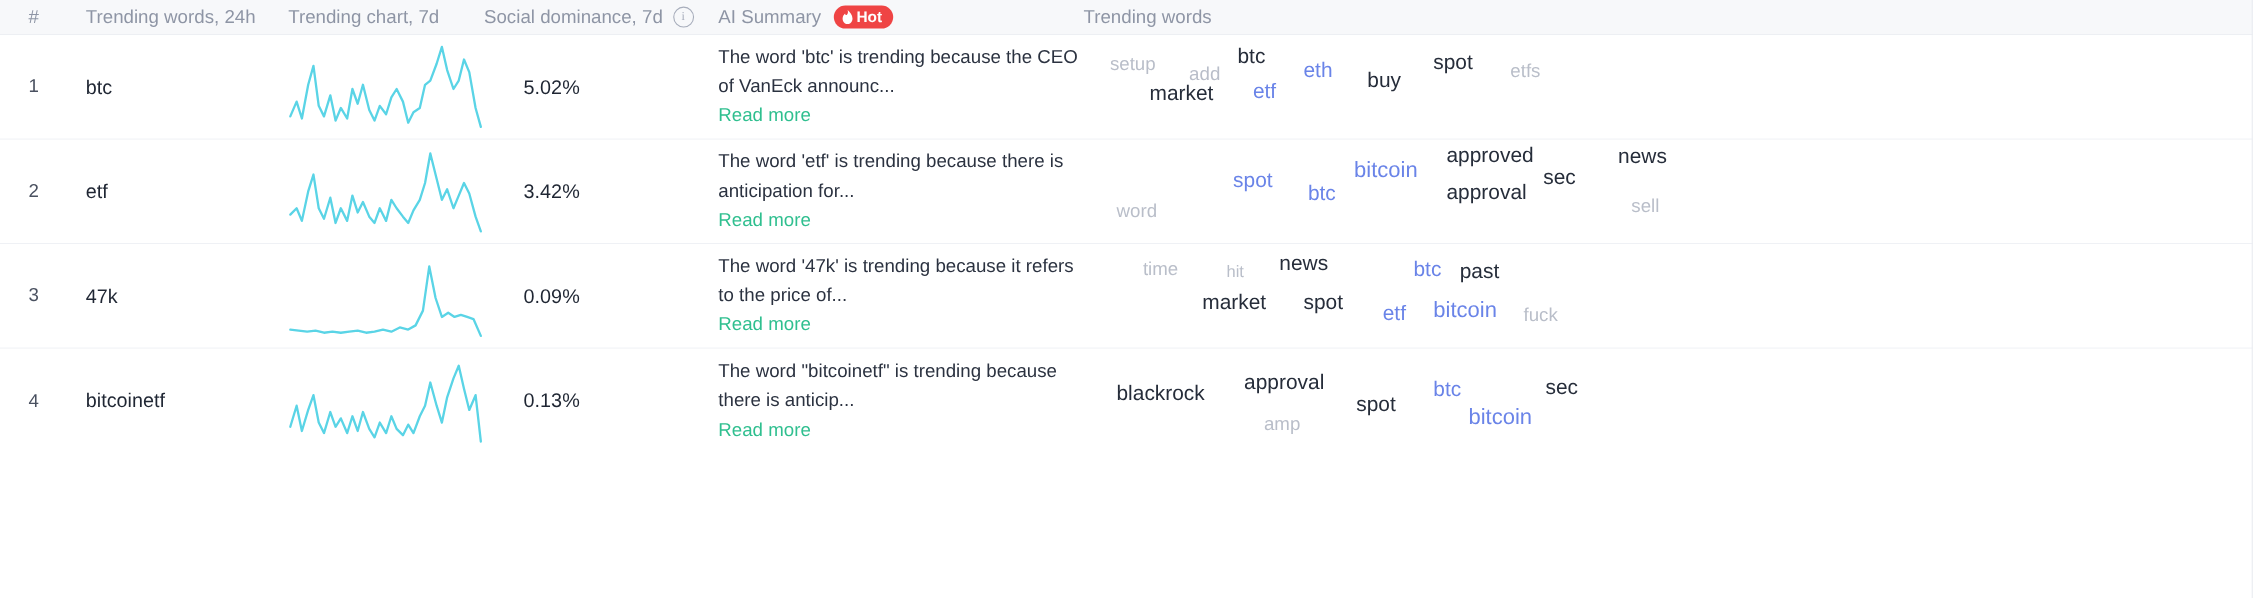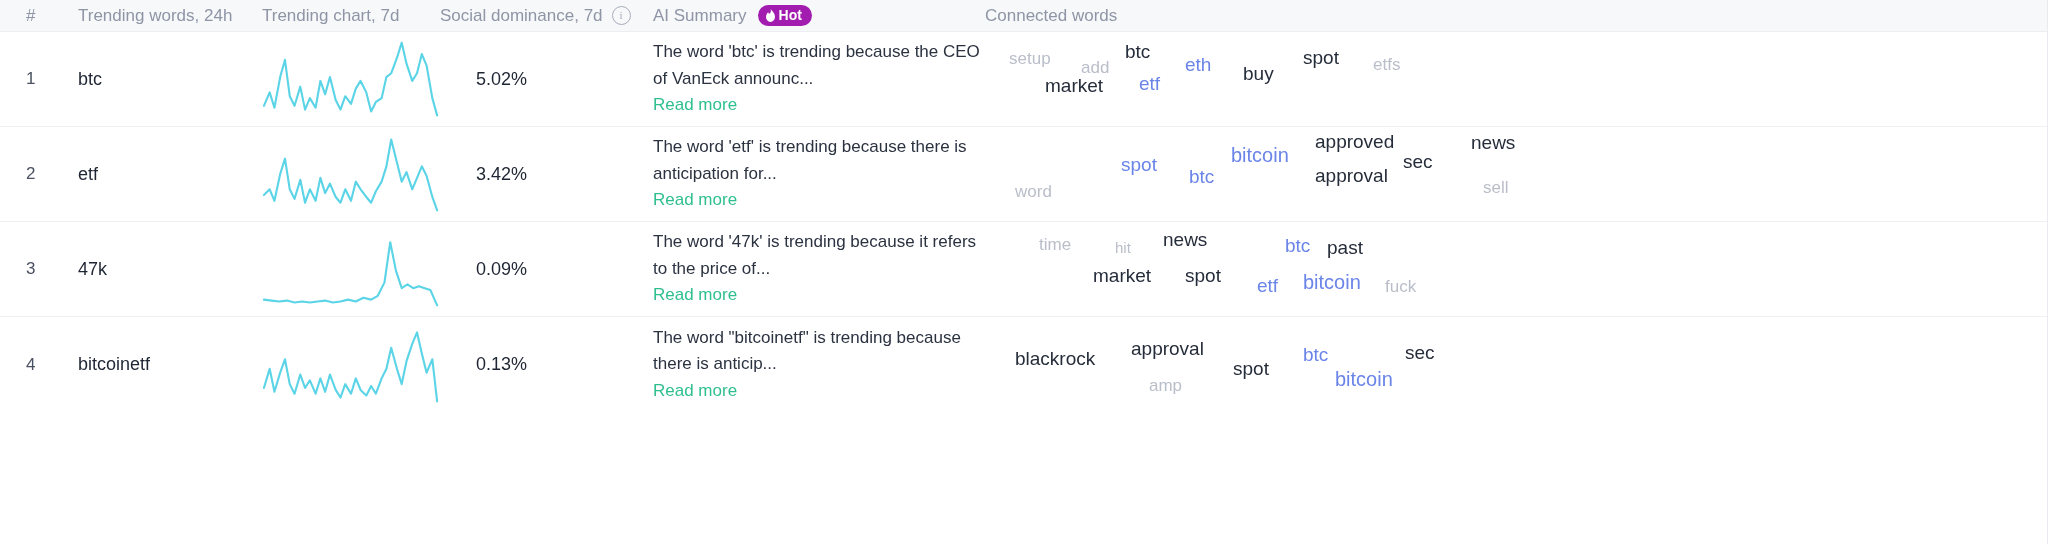--- a/index.html
+++ b/index.html
@@ -61,21 +61,21 @@
     color: #a7adbb;
     margin-left: 9px;
     font-family: "Liberation Serif", serif;
     font-style: normal;
   }
 
   .hot-badge {
     display: inline-flex;
     align-items: center;
     gap: 3px;
-    background: #a21caf;
+    background: #ef4444;
     color: #ffffff;
     border-radius: 11px;
     padding: 2px 10px 2px 7px;
     font-size: 14px;
     font-weight: 700;
     margin-left: 11px;
     line-height: 1.25;
   }
   .hot-badge .flame { display: inline-block; width: 11px; height: 13px; }
 
@@ -184,21 +184,21 @@
       <span class="hot-badge">
         <span class="flame">
           <svg width="11" height="13" viewBox="0 0 11 13" xmlns="http://www.w3.org/2000/svg">
             <path d="M5.5 0C5.5 0 6.6 2.2 5.1 4.1C4.2 5.2 3.3 4.6 3.3 3.3C2.1 4.3 1 5.9 1 7.8C1 10.6 3 12.9 5.5 12.9C8 12.9 10 10.6 10 7.8C10 4.6 7.6 2.2 5.5 0Z" fill="#ffffff"></path>
           </svg>
         </span>
         <span>Hot</span>
       </span>
     </div>
     <div class="th col-words">
-      <span>Connected words</span>
+      <span>Trending words</span>
     </div>
   </div>
 
   <div id="rows-container">
       <div class="row">
         <div class="cell rank">1</div>
         <div class="cell word">btc</div>
         <div class="cell chartcell">
           <svg class="spark" width="186" height="84" viewBox="0 0 186 84">
             <polyline fill="none" stroke="#5ad4e6" stroke-width="2.2" stroke-linejoin="round" stroke-linecap="round" points="2,70 8,56 13,72 19,40 24,22 29,60 34,70 40,50 45,74 50,62 56,72 61,44 66,58 71,40 77,64 82,74 87,60 93,68 98,52 103,44 109,56 114,76 119,66 125,62 130,40 135,36 141,20 146,4 151,26 157,44 162,36 167,16 172,28 178,62 183,80"></polyline>

